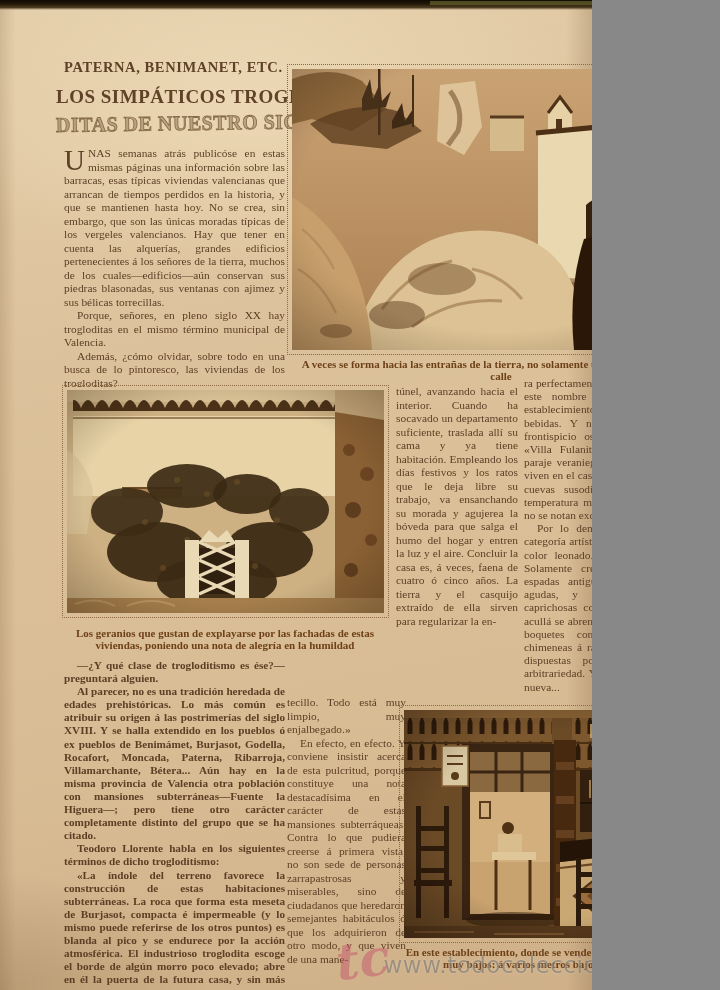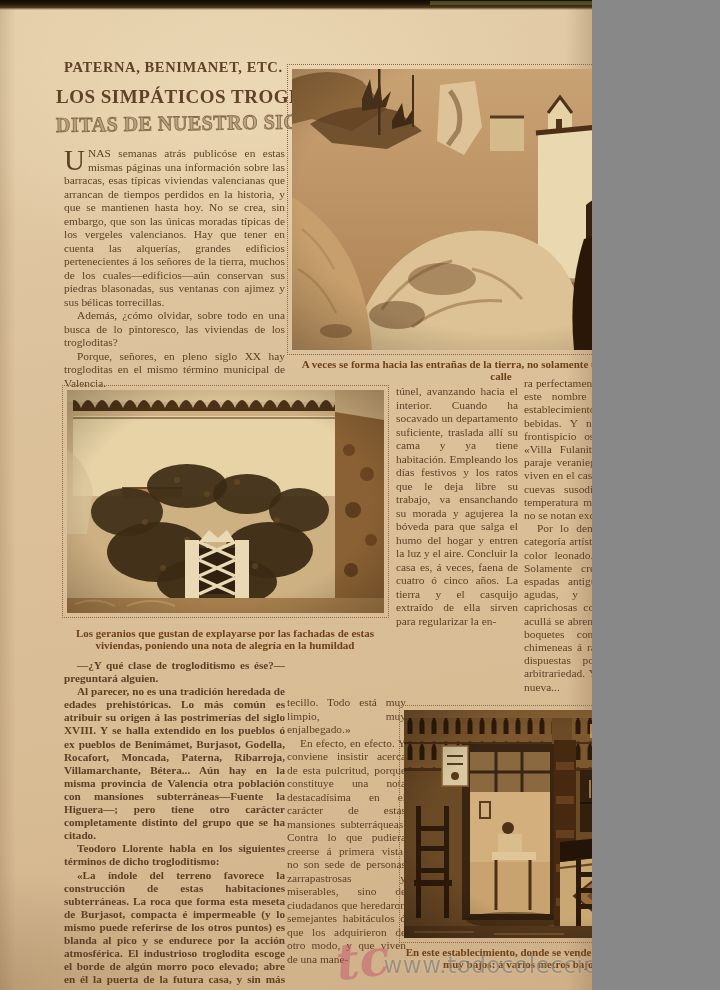--- a/index.html
+++ b/index.html
@@ -128,22 +128,22 @@
         <ellipse cx="44" cy="262" rx="16" ry="7" fill="#6e4a26" opacity="0.5"></ellipse>
         <path d="M398,232 q14,6 21,20 v29 h-30 z" fill="#d9c193" opacity="0.8"></path>
       </g>
       <rect width="419" height="281" fill="url(#tp-v)"></rect>
     </svg>
   </div>
   <div class="caption cap-top">A veces se forma hacia las entrañas de la tierra, no solamente una casa, sino toda una calle</div>
 
   <div class="txt col1">
     <p><span class="dropcap">U</span><span>NAS semanas atrás publicóse en estas mismas páginas una información sobre las barracas, esas típicas viviendas valencianas que arrancan de tiempos perdidos en la historia, y que se mantienen hasta hoy. No se crea, sin embargo, que son las únicas moradas típicas de los vergeles valencianos. Hay que tener en cuenta las alquerías, grandes edificios pertenecientes á los señores de la tierra, muchos de los cuales—edificios—aún conservan sus piedras blasonadas, sus ventanas con ajimez y sus bélicas torrecillas.</span></p>
+    <p class="ind">Porque, señores, en pleno siglo XX hay trogloditas en el mismo término municipal de Valencia.</p>
     <p class="ind">Además, ¿cómo olvidar, sobre todo en una busca de lo pintoresco, las viviendas de los trogloditas?</p>
-    <p class="ind">Porque, señores, en pleno siglo XX hay trogloditas en el mismo término municipal de Valencia.</p>
   </div>
 
   <div class="frame f-mid">
     <svg viewBox="0 0 317 223" preserveAspectRatio="none">
       <defs>
         <pattern id="mp-tiles" width="14" height="22" patternUnits="userSpaceOnUse">
           <path d="M0,18 q7,-16 14,0 v3 h-14 z" fill="#4a3118"></path>
         </pattern>
         <radialGradient id="mp-v" cx="0.5" cy="0.5" r="0.75">
           <stop offset="0.6" stop-color="rgba(40,24,8,0)"></stop>

